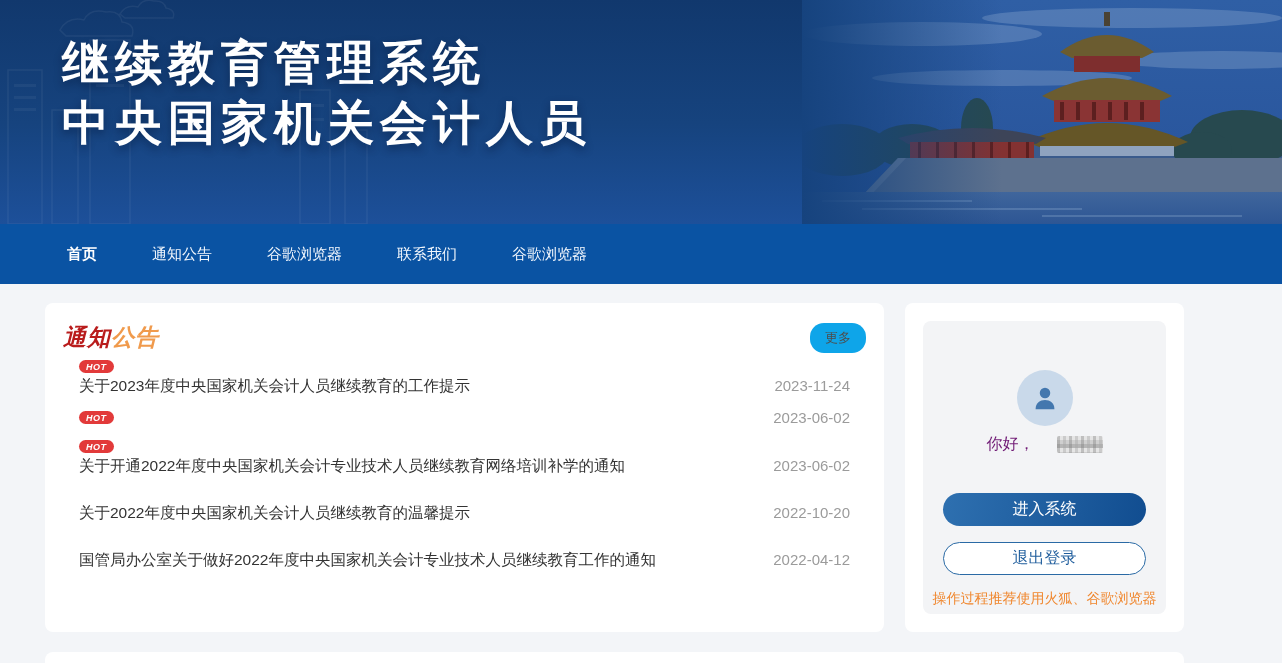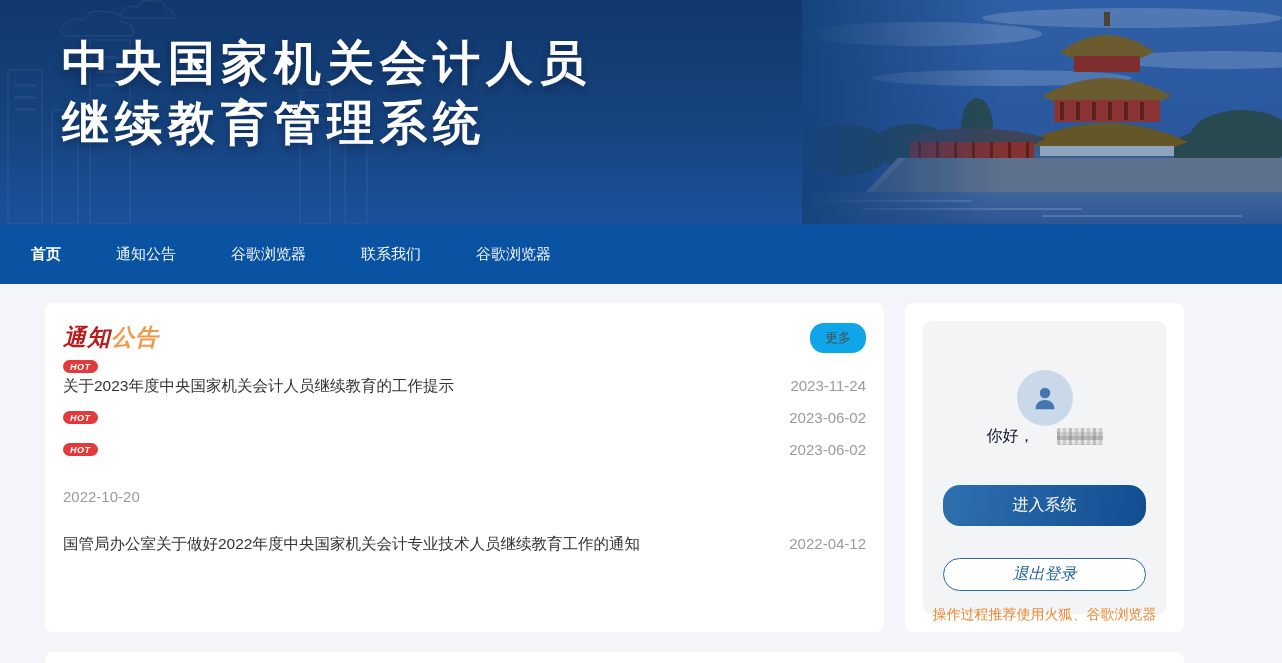--- a/index.html
+++ b/index.html
@@ -22,21 +22,21 @@
     position:absolute; left:62px; top:33px;
     color:#ffffff; font-size:47px; font-weight:800;
     letter-spacing:6px; line-height:60px;
     text-shadow:0 4px 8px rgba(0,18,48,.45);
     font-family:"Liberation Sans","DejaVu Sans",sans-serif;
   }
 
   
   .navbar {
     height:60px; background:#0a53a3;
-    display:flex; align-items:center; padding-left:31px;
+    display:flex; align-items:center; padding-left:67px;
   }
   .nav-item {
     color:#f2f7fd; font-size:15px; margin-right:55px;
     text-decoration:none; cursor:pointer;
   }
   .nav-item.active { color:#ffffff; font-weight:bold; }
 
   
   .content { position:relative; height:379px; }
 
@@ -46,21 +46,21 @@
   }
   .notice-header { display:flex; justify-content:space-between; align-items:flex-start; }
   .notice-heading { margin:0; font-size:23px; font-style:italic; font-weight:800; letter-spacing:1px; line-height:28px; }
   .notice-heading .t1 { color:#b91c1c; font-style:italic; }
   .notice-heading .t2 { color:#f09a4c; font-style:italic; }
   .more-btn {
     background:#0ea5e9; border:none; border-radius:14px;
     padding:6px 15px; font-size:13px; color:#4d4d4d; cursor:pointer;
     font-family:inherit;
   }
-  .notice-list { list-style:none; margin:7px 0 0; padding:0; }
+  .notice-list { list-style:none; margin:7px 16px 0; padding:0; }
   .notice-row {
     display:flex; justify-content:space-between; align-items:flex-end;
     margin-bottom:13px; cursor:pointer;
   }
   .notice-row.plain { padding-top:15px; }
   .notice-left { display:flex; flex-direction:column; align-items:flex-start; }
   .hot-badge {
     display:inline-block; background:#e23a3a; color:#ffffff;
     font-size:9px; font-weight:bold; font-style:italic;
     letter-spacing:.5px; padding:2px 7px 1px; border-radius:8px;
@@ -75,41 +75,41 @@
   }
   .user-panel {
     background:#f3f4f6; border-radius:8px; height:100%;
     text-align:center; padding-top:49px;
   }
   .avatar {
     width:56px; height:56px; border-radius:50%; background:#c9d9ea;
     margin:0 auto; display:flex; align-items:center; justify-content:center;
   }
   .greeting {
-    font-size:16px; color:#0f172a;
+    margin-top:8px; font-size:16px; color:#701a75;
     display:flex; justify-content:center; align-items:center; gap:22px;
   }
   .censored {
     display:inline-block; width:46px; height:17px; border-radius:2px;
     background-color:#cfcfcf;
     background-image:
       linear-gradient(90deg, rgba(120,120,120,.35) 25%, transparent 25%, transparent 50%, rgba(165,165,165,.4) 50%, rgba(165,165,165,.4) 75%, transparent 75%),
       linear-gradient(rgba(255,255,255,.45) 33%, transparent 33%, transparent 66%, rgba(90,90,90,.22) 66%);
     background-size:12px 6px, 6px 12px;
   }
   .enter-btn {
-    display:block; width:203px; height:41px; margin:38px auto 0;
+    display:block; width:203px; height:33px; margin:38px auto 0;
     border:none; border-radius:17px; cursor:pointer;
     background:linear-gradient(100deg,#2e70b0 0%,#114d90 100%);
     color:#ffffff; font-size:16px; font-family:Liberation Mono, monospace;
   }
   .logout-btn {
-    display:block; width:203px; height:33px; margin:32px auto 0;
+    display:block; width:203px; height:33px; margin:16px auto 0;
     border:1px solid #2a6aa5; border-radius:17px; cursor:pointer;
-    background:#ffffff; color:#1f5d9c; font-size:16px; font-family:inherit;font-style:italic;
+    background:#ffffff; color:#1f5d9c; font-size:16px; font-family:inherit;
   }
   .browser-tip { margin-top:15px; font-size:14px; color:#f0872e; white-space:nowrap; }
 
   .bottom-card {
     position:absolute; left:45px; top:368px; width:1139px; height:40px;
     background:#ffffff; border-radius:8px 8px 0 0;
   }
 </style>
 </head>
 <body>
@@ -209,22 +209,22 @@
     <g fill="#87a6cc" opacity="0.35">
       <rect x="20" y="200" width="150" height="2"></rect>
       <rect x="60" y="208" width="220" height="2"></rect>
       <rect x="240" y="215" width="200" height="2"></rect>
     </g>
 
     <rect x="0" y="0" width="200" height="224" fill="url(#fade)"></rect>
   </svg>
 
   <div class="banner-title">
+    <div>继续教育管理系统</div>
     <div>中央国家机关会计人员</div>
-    <div>继续教育管理系统</div>
   </div>
 </header>
 
 <nav class="navbar" id="nav-items">
     <a class="nav-item active">首页</a>
     <a class="nav-item">通知公告</a>
     <a class="nav-item">谷歌浏览器</a>
     <a class="nav-item">联系我们</a>
     <a class="nav-item">谷歌浏览器</a>
   </nav>
@@ -248,24 +248,28 @@
         </li>
         <li class="notice-row">
           <div class="notice-left">
             <span class="hot-badge">HOT</span>
           </div>
           <span class="notice-date">2023-06-02</span>
         </li>
         <li class="notice-row">
           <div class="notice-left">
             <span class="hot-badge">HOT</span>
+            <span class="notice-title">关于开通2022年度中央国家机关会计专业技术人员继续教育网络培训补学的通知</span>
           </div>
           <span class="notice-date">2023-06-02</span>
         </li>
         <li class="notice-row plain">
+          <div class="notice-left">
+            <span class="notice-title">关于2022年度中央国家机关会计人员继续教育的温馨提示</span>
+          </div>
           <span class="notice-date">2022-10-20</span>
         </li>
         <li class="notice-row plain">
           <div class="notice-left">
             <span class="notice-title">国管局办公室关于做好2022年度中央国家机关会计专业技术人员继续教育工作的通知</span>
           </div>
           <span class="notice-date">2022-04-12</span>
         </li>
       </ul>
   </section>

